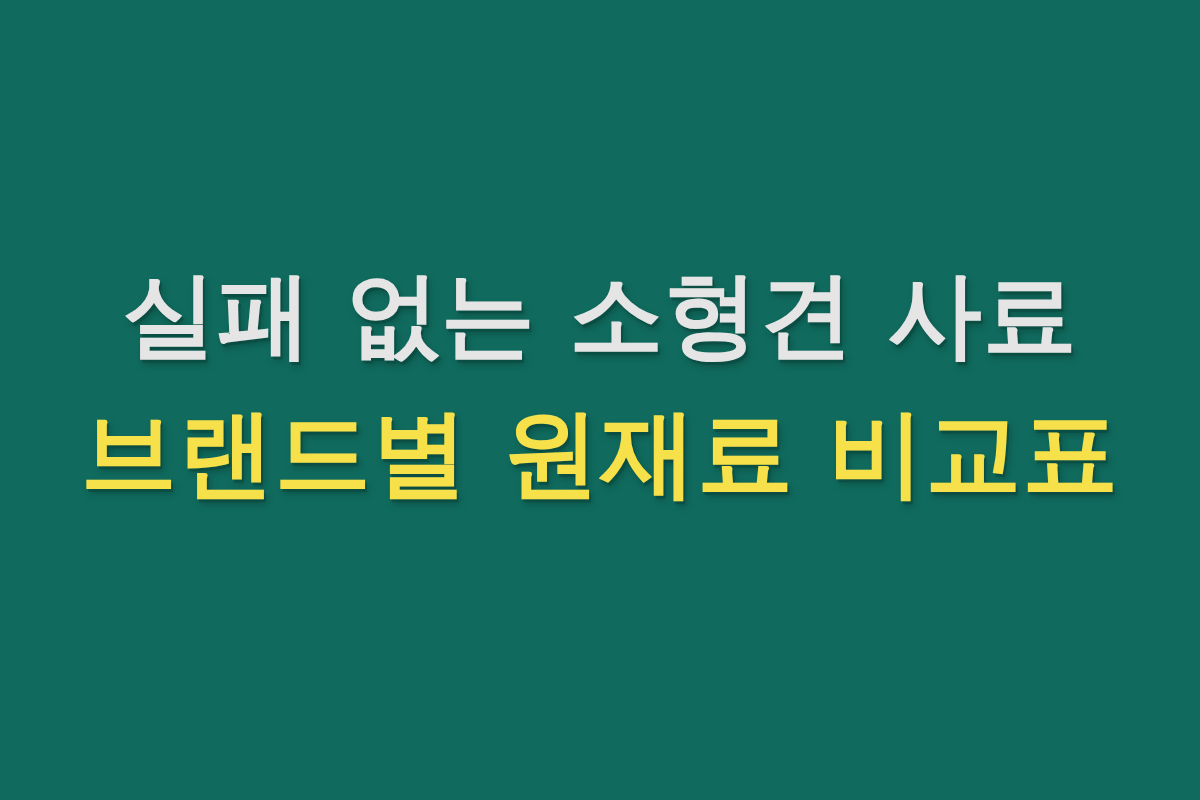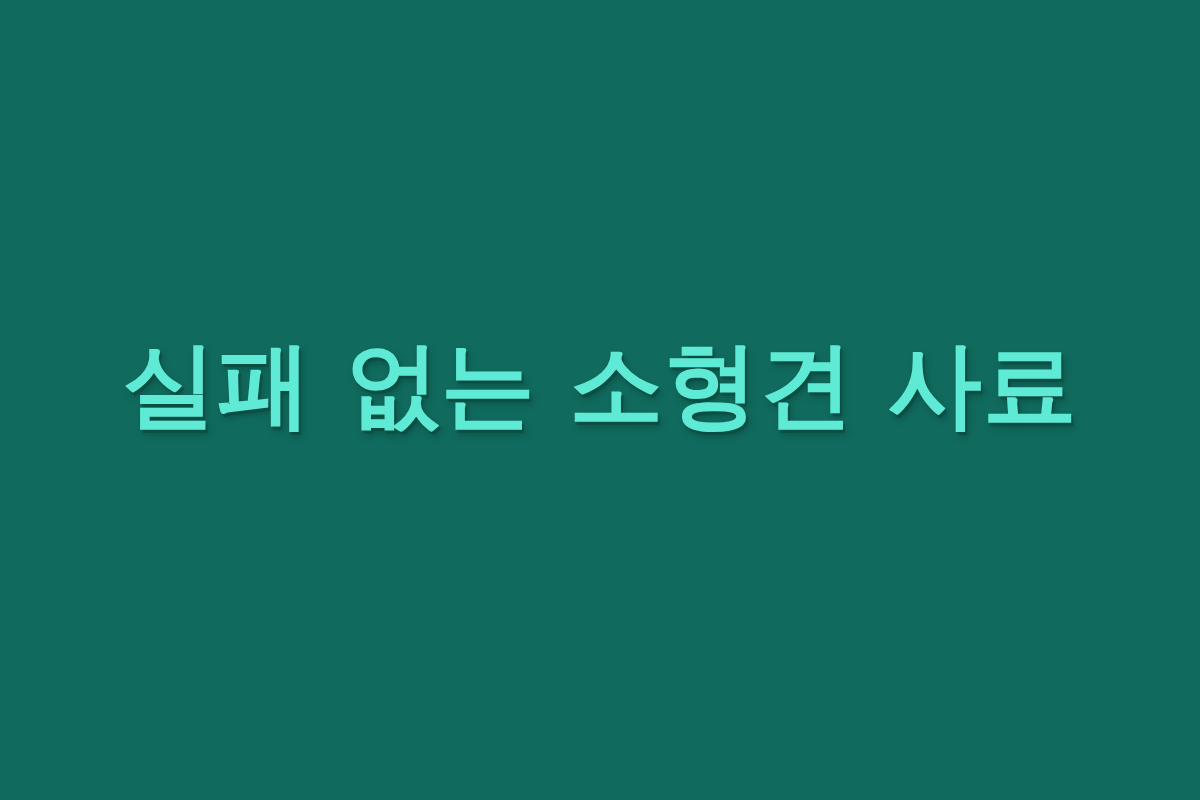--- a/index.html
+++ b/index.html
@@ -52,16 +52,17 @@
   .headline-line.line-2 {
     font-size: 96px;
   }
 </style>
 </head>
 <body>
 
 <div class="banner" style="background-color: rgb(16, 107, 94);">
 
   <div class="headline-block">
-    <span class="headline-line line-1" style="color: #5eead4;">실패 없는 소형견 사료</span>
+    <span class="headline-line line-1" style="color: #e5e5e5;">실패 없는 소형견 사료</span>
+    <span class="headline-line line-2" style="color: rgb(247, 225, 74);">브랜드별 원재료 비교표</span>
   </div>
 
 </div>
 
 </body></html>

